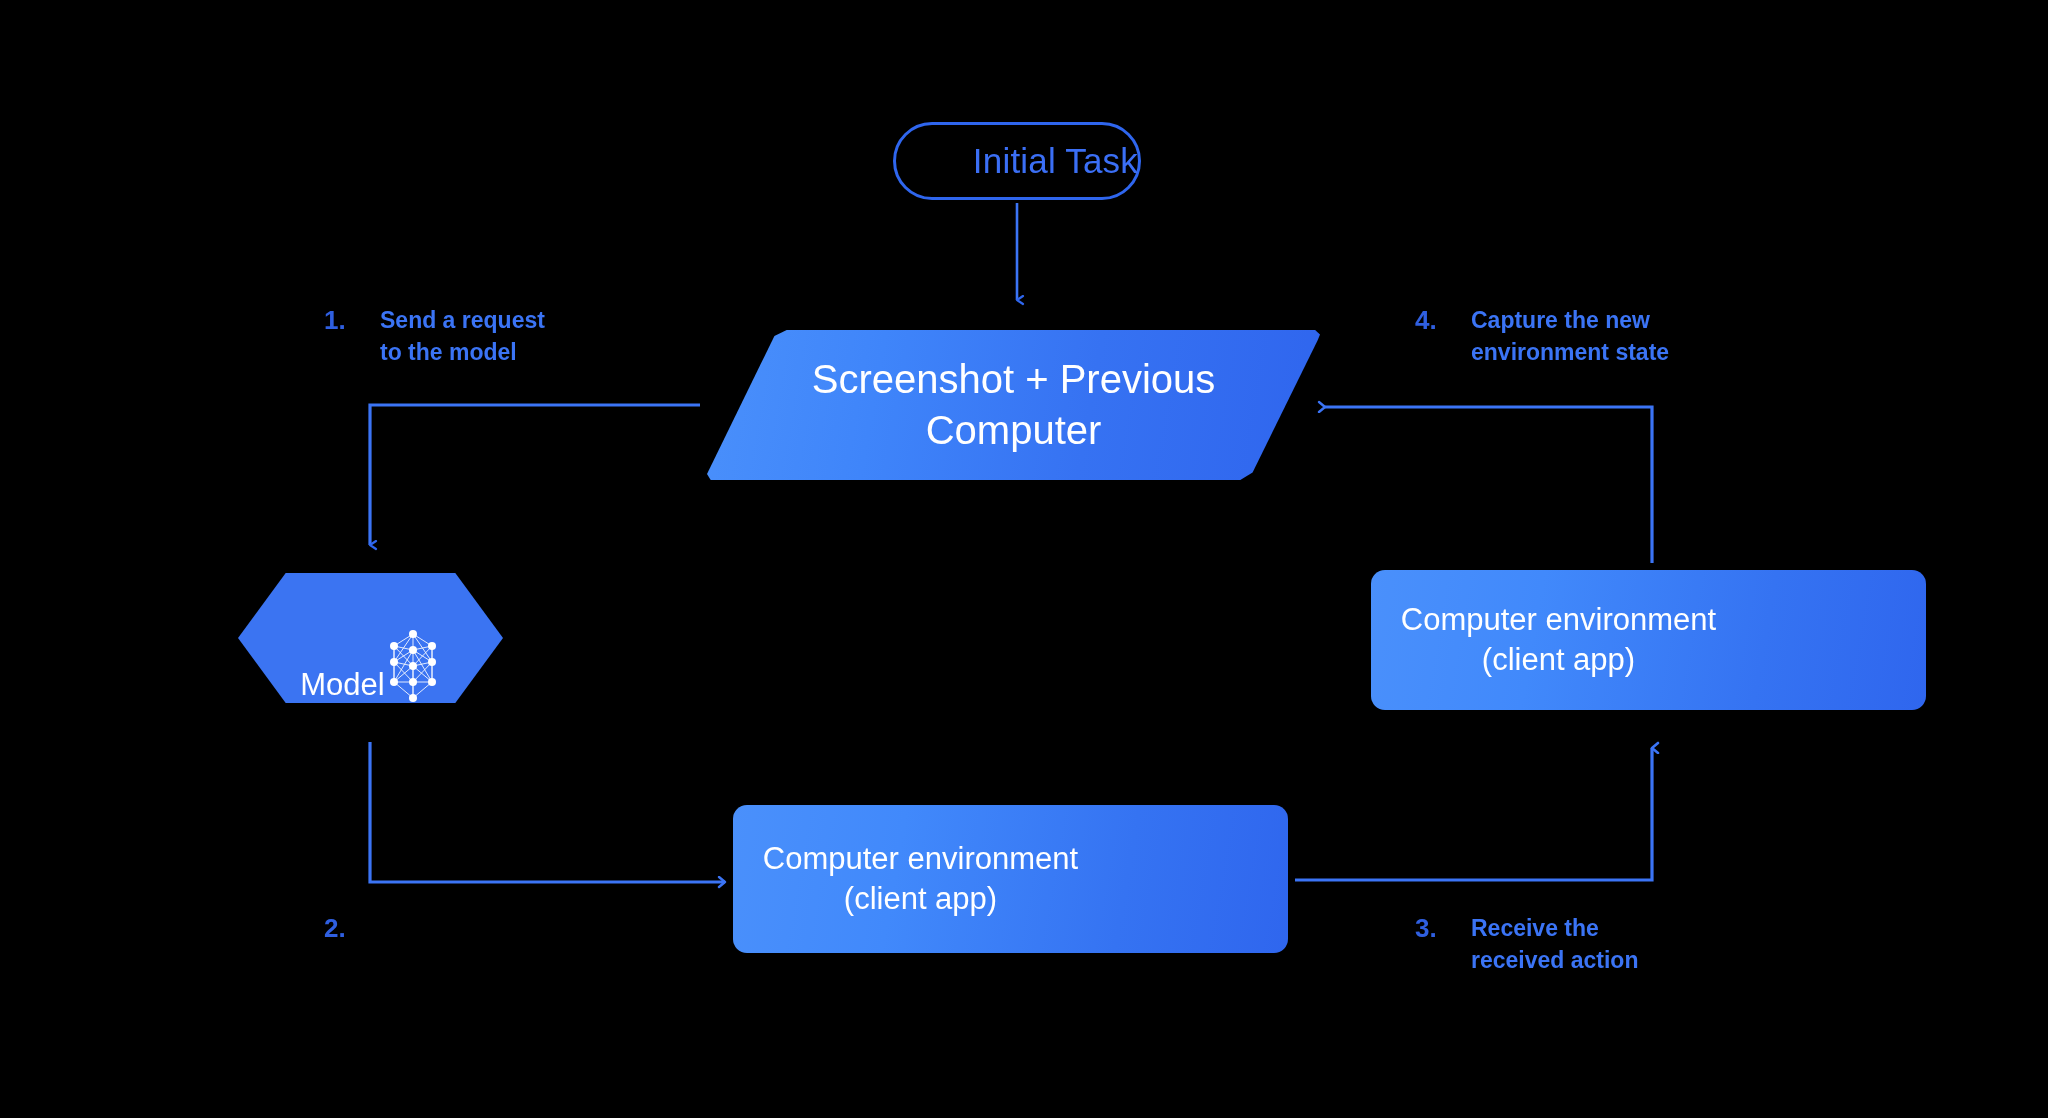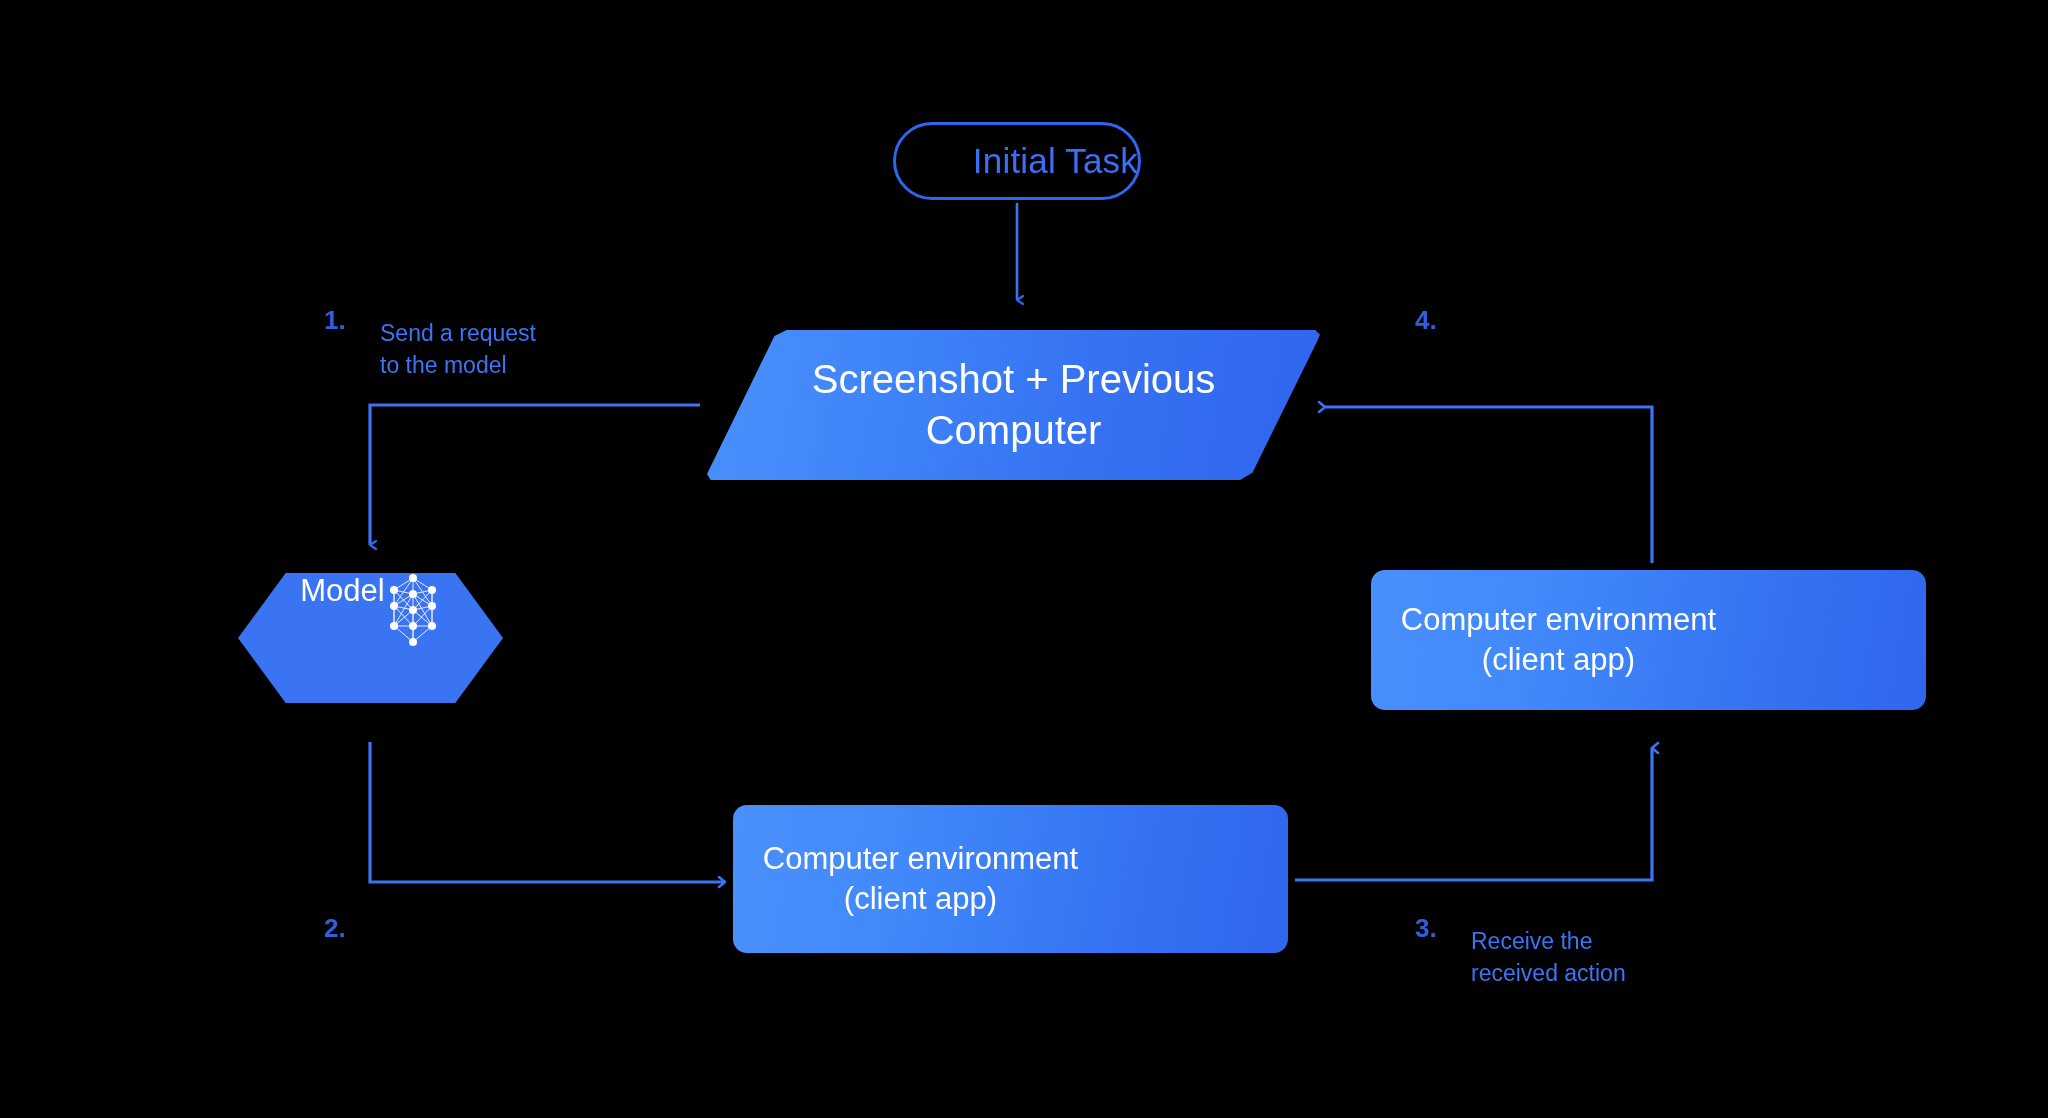--- a/index.html
+++ b/index.html
@@ -92,21 +92,21 @@
     position: absolute;
     inset: 0;
     background: #3b74f2;
     clip-path: polygon(18% 0%, 82% 0%, 100% 50%, 82% 100%, 18% 100%, 0% 50%);
     border-radius: 2px;
   }
   .hexagon .hex-inner {
     position: absolute;
     inset: 0;
     display: flex;
-    align-items: flex-start;
+    align-items: flex-end;
     justify-content: center;
   }
   .hexagon .hlabel {
     color: #ffffff;
     font-size: 31px;
     white-space: nowrap;
   }
   .nn-icon { display: block; }
 
   
@@ -148,25 +148,24 @@
   }
   .step .num {
     font-size: 26px;
     font-weight: bold;
     color: #2f5fe0;
     width: 56px;
     flex: none;
   }
   .step .txt {
     font-size: 23px;
-    font-weight: normal;
+    font-weight: bold;
     line-height: 1.38;
     white-space: pre-line;
     color: #3b74f5;
-    margin-top: 13px;
   }
   #step1 { left: 324px; top: 305px; }
   #step4 { left: 1415px; top: 305px; }
   #step2 { left: 324px; top: 913px; }
   #step3 { left: 1415px; top: 913px; }
 </style>
 </head>
 <body>
 
 <div id="stage">
@@ -259,20 +258,22 @@
 
   </div>
 
   <div class="step" id="step1">
     <span class="num">1.</span>
     <span class="txt">Send a request
 to the model</span>
   </div>
   <div class="step" id="step4">
     <span class="num">4.</span>
+    <span class="txt">Capture the new
+environment state</span>
   </div>
   <div class="step" id="step2">
     <span class="num">2.</span>
   </div>
   <div class="step" id="step3">
     <span class="num">3.</span>
     <span class="txt">Receive the
 received action</span>
   </div>
 

